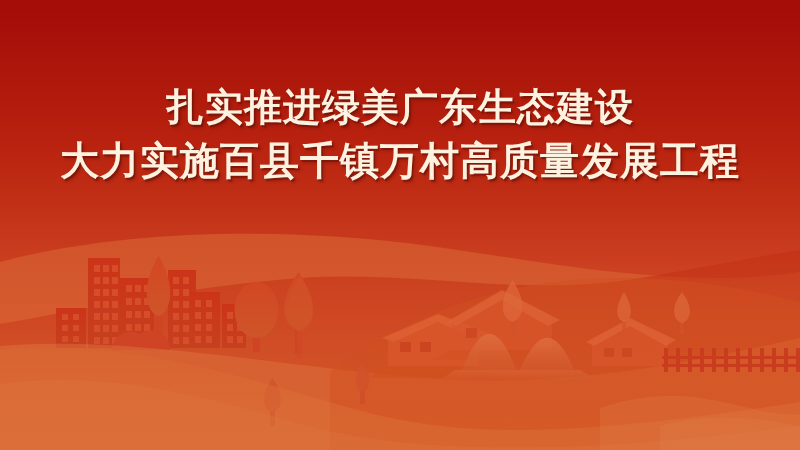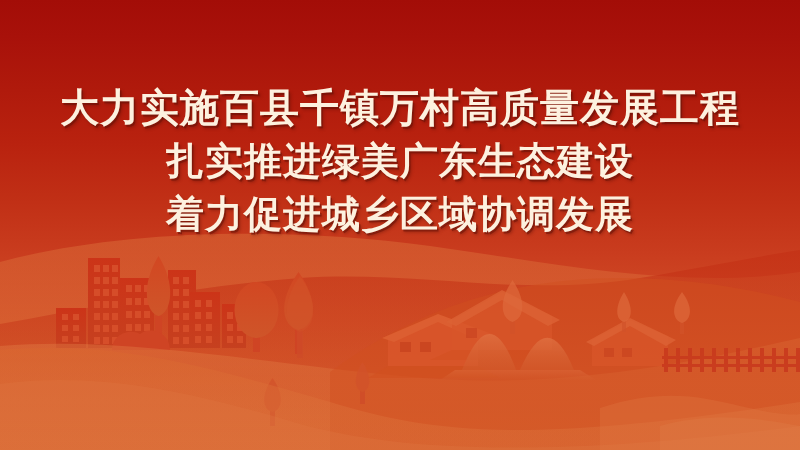--- a/index.html
+++ b/index.html
@@ -287,18 +287,17 @@
       <g>
         <path d="M0,130 C110,120 200,144 330,182 C430,212 520,226 800,182 L800,230 L0,230 Z" fill="url(#gWaveD)"></path>
         <path d="M0,164 C90,152 180,168 300,204 C400,232 560,238 800,206 L800,230 L0,230 Z" fill="#de7540" opacity="0.34"></path>
         <path d="M600,188 C660,168 700,176 740,186 C770,193 790,196 800,194 L800,230 L600,230 Z" fill="#e07a45" opacity="0.30"></path>
         <path d="M660,206 C710,192 760,198 800,206 L800,230 L660,230 Z" fill="#e2834d" opacity="0.26"></path>
       </g>
     </svg>
   </div>
 
   <div class="headline">
+    <div class="hl-line l2">扎实推进绿美广东生态建设</div>
     <div class="hl-line l1">大力实施百县千镇万村高质量发展工程</div>
-    <div class="hl-line l2">扎实推进绿美广东生态建设</div>
-    <div class="hl-line l3">着力促进城乡区域协调发展</div>
   </div>
 
 </div>
 
 </body></html>

